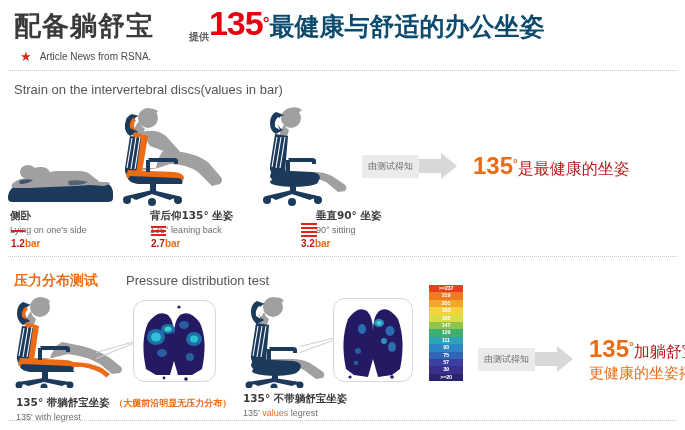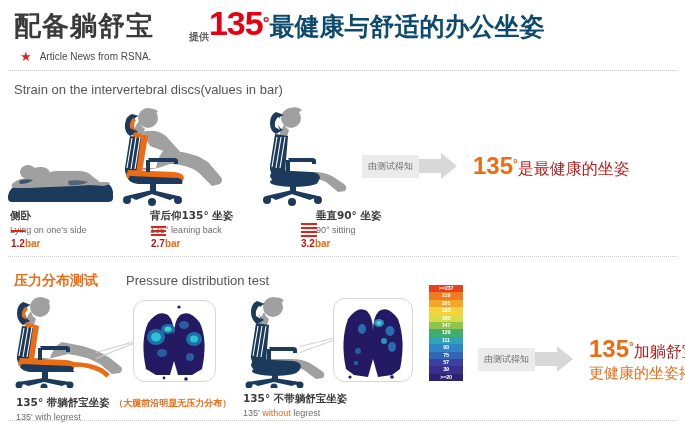--- a/index.html
+++ b/index.html
@@ -341,21 +341,21 @@
       <ellipse cx="24" cy="52" rx="3" ry="3" fill="#2a5ca0"></ellipse>
       <circle cx="22" cy="64" r="2.2" fill="#2a5ca0"></circle>
       <circle cx="30" cy="72" r="1.8" fill="#231a63"></circle>
       <circle cx="16" cy="78" r="1.6" fill="#231a63"></circle>
       <circle cx="58" cy="78" r="1.8" fill="#231a63"></circle>
     </svg>
   </div>
 
   <div class="cap" style="left:243px; top:392px;">
     <div class="cap-cn">135° 不带躺舒宝坐姿</div>
-    <div class="cap-en"><span>135' </span><span class="cap-en-or">without</span><span> legrest</span></div>
+    <div class="cap-en"><span>135' </span><span class="cap-en-or">values</span><span> legrest</span></div>
   </div>
 
   <div class="legend" id="legend">
       <div class="row" style="background: rgb(232, 64, 31);">&gt;=237</div>
       <div class="row" style="background: rgb(239, 122, 34);">219</div>
       <div class="row" style="background: rgb(244, 166, 42);">201</div>
       <div class="row" style="background: rgb(243, 211, 62);">183</div>
       <div class="row" style="background: rgb(214, 221, 70);">165</div>
       <div class="row" style="background: rgb(143, 197, 74);">147</div>
       <div class="row" style="background: rgb(63, 174, 110);">129</div>

